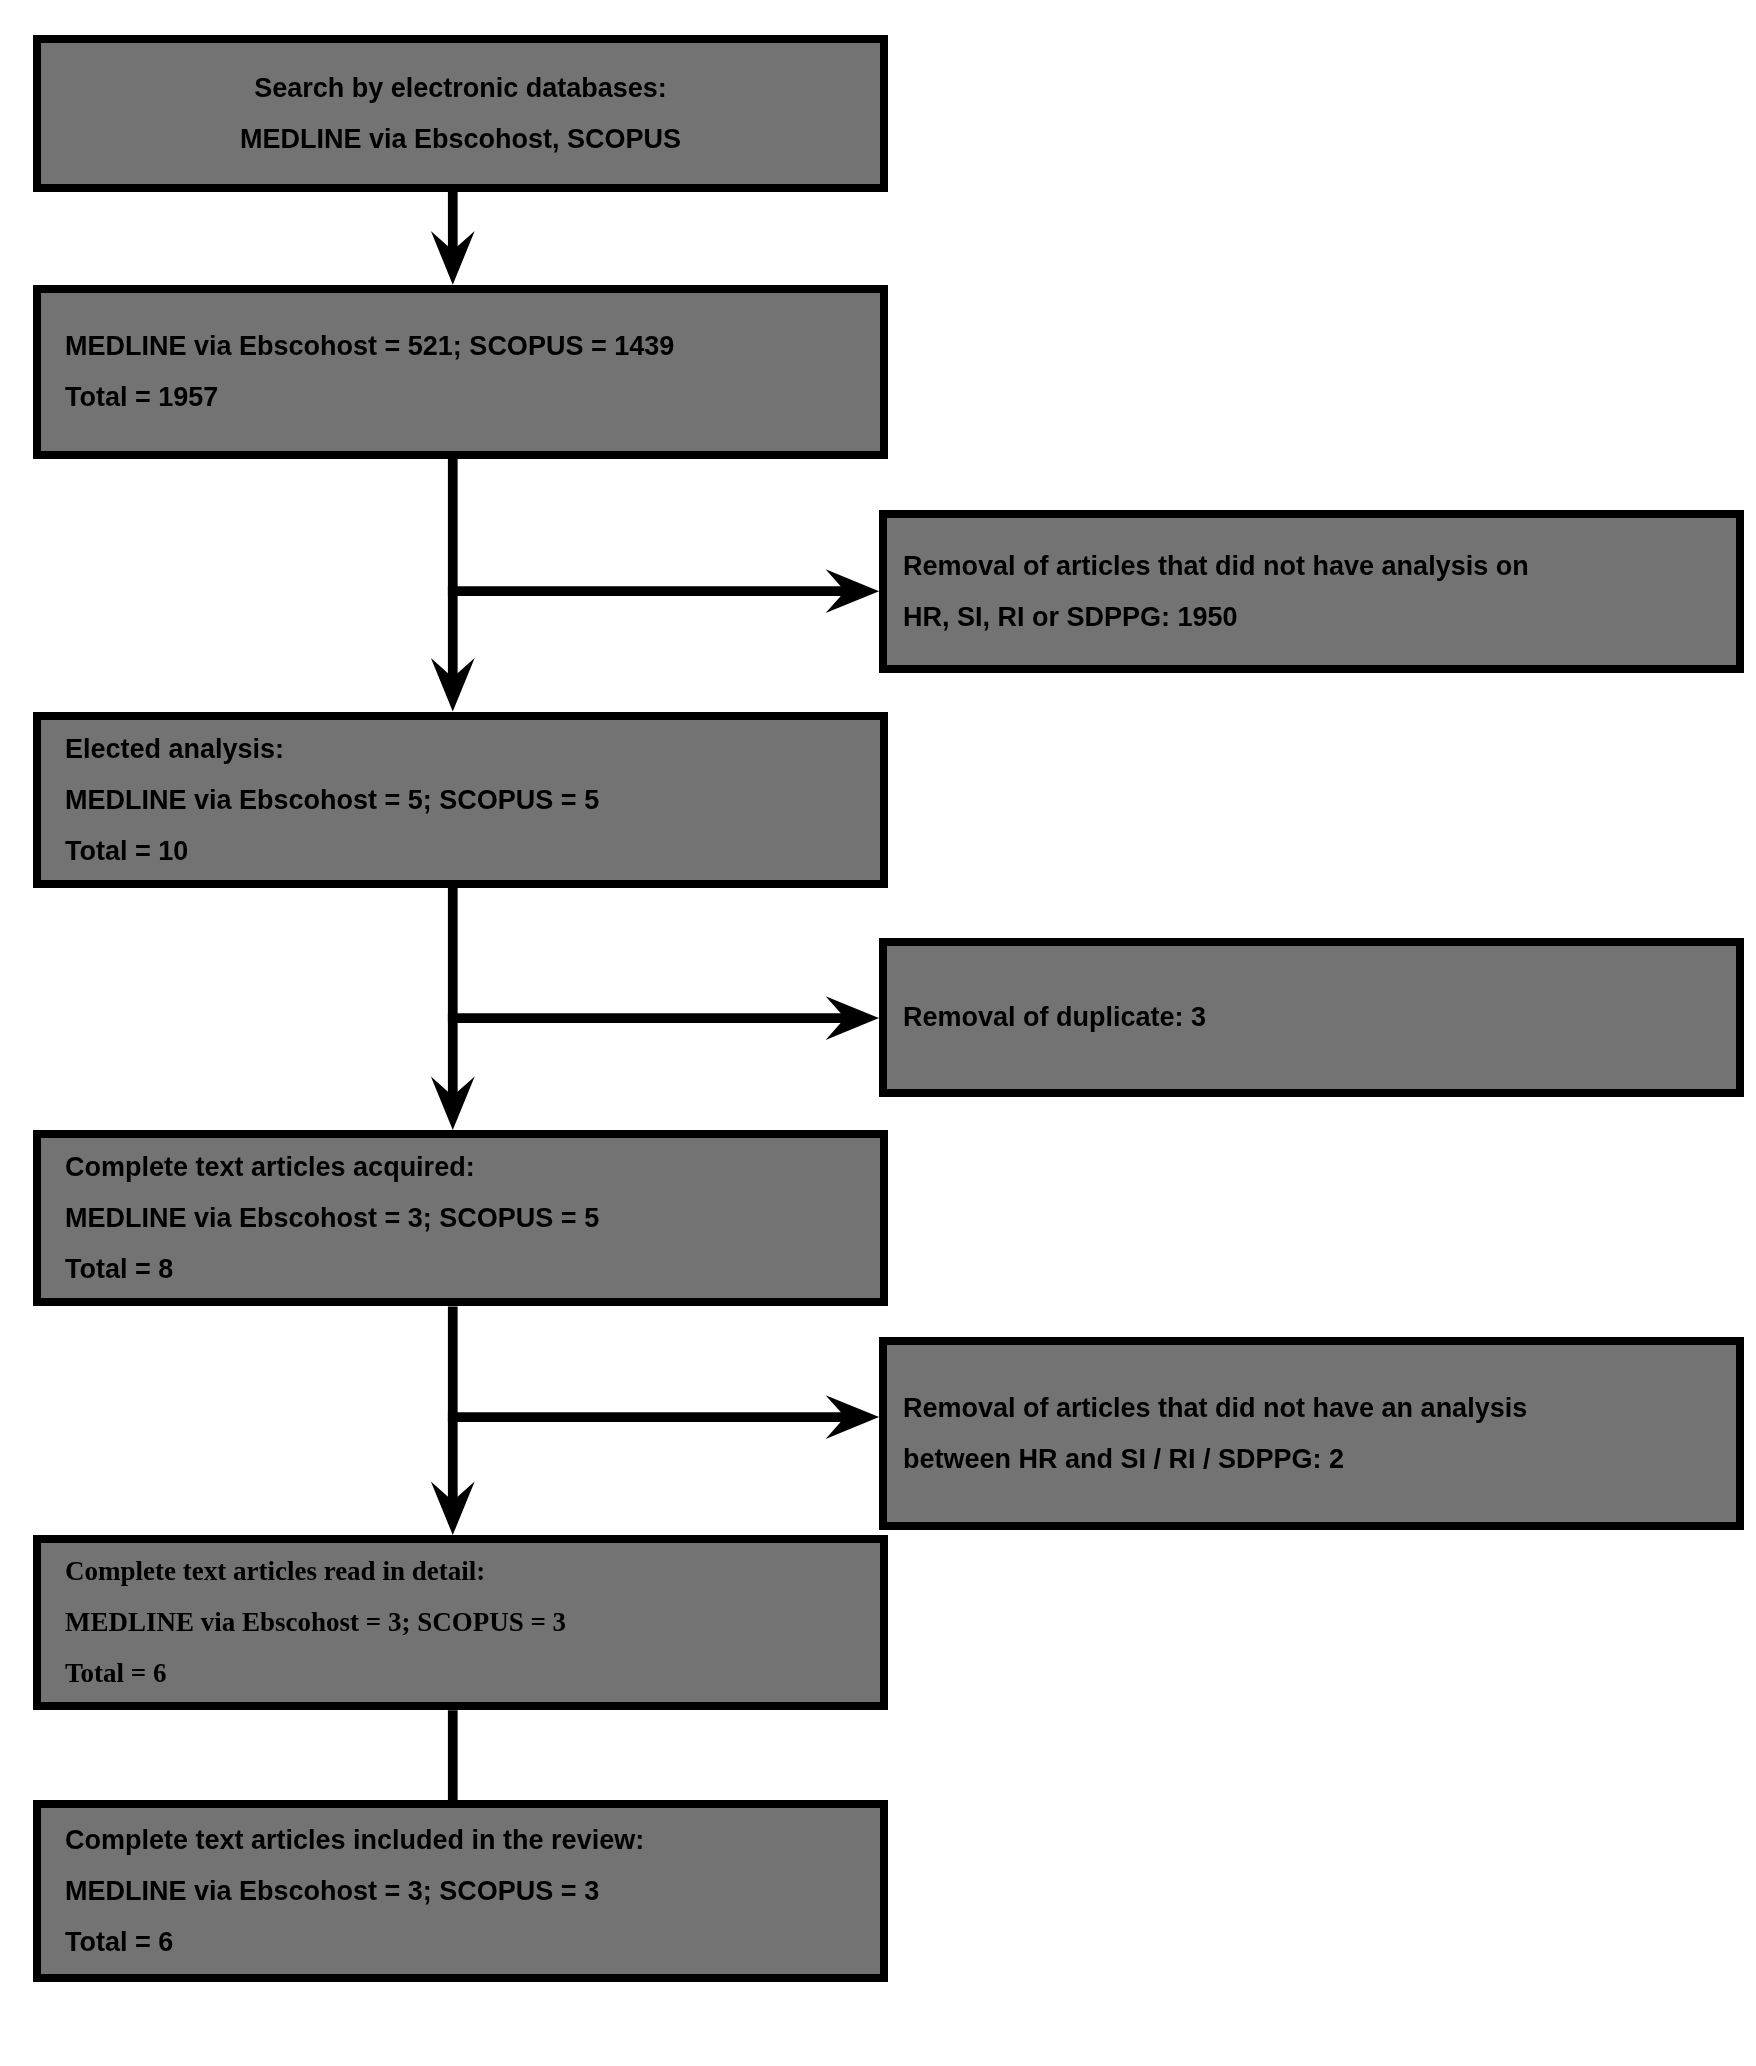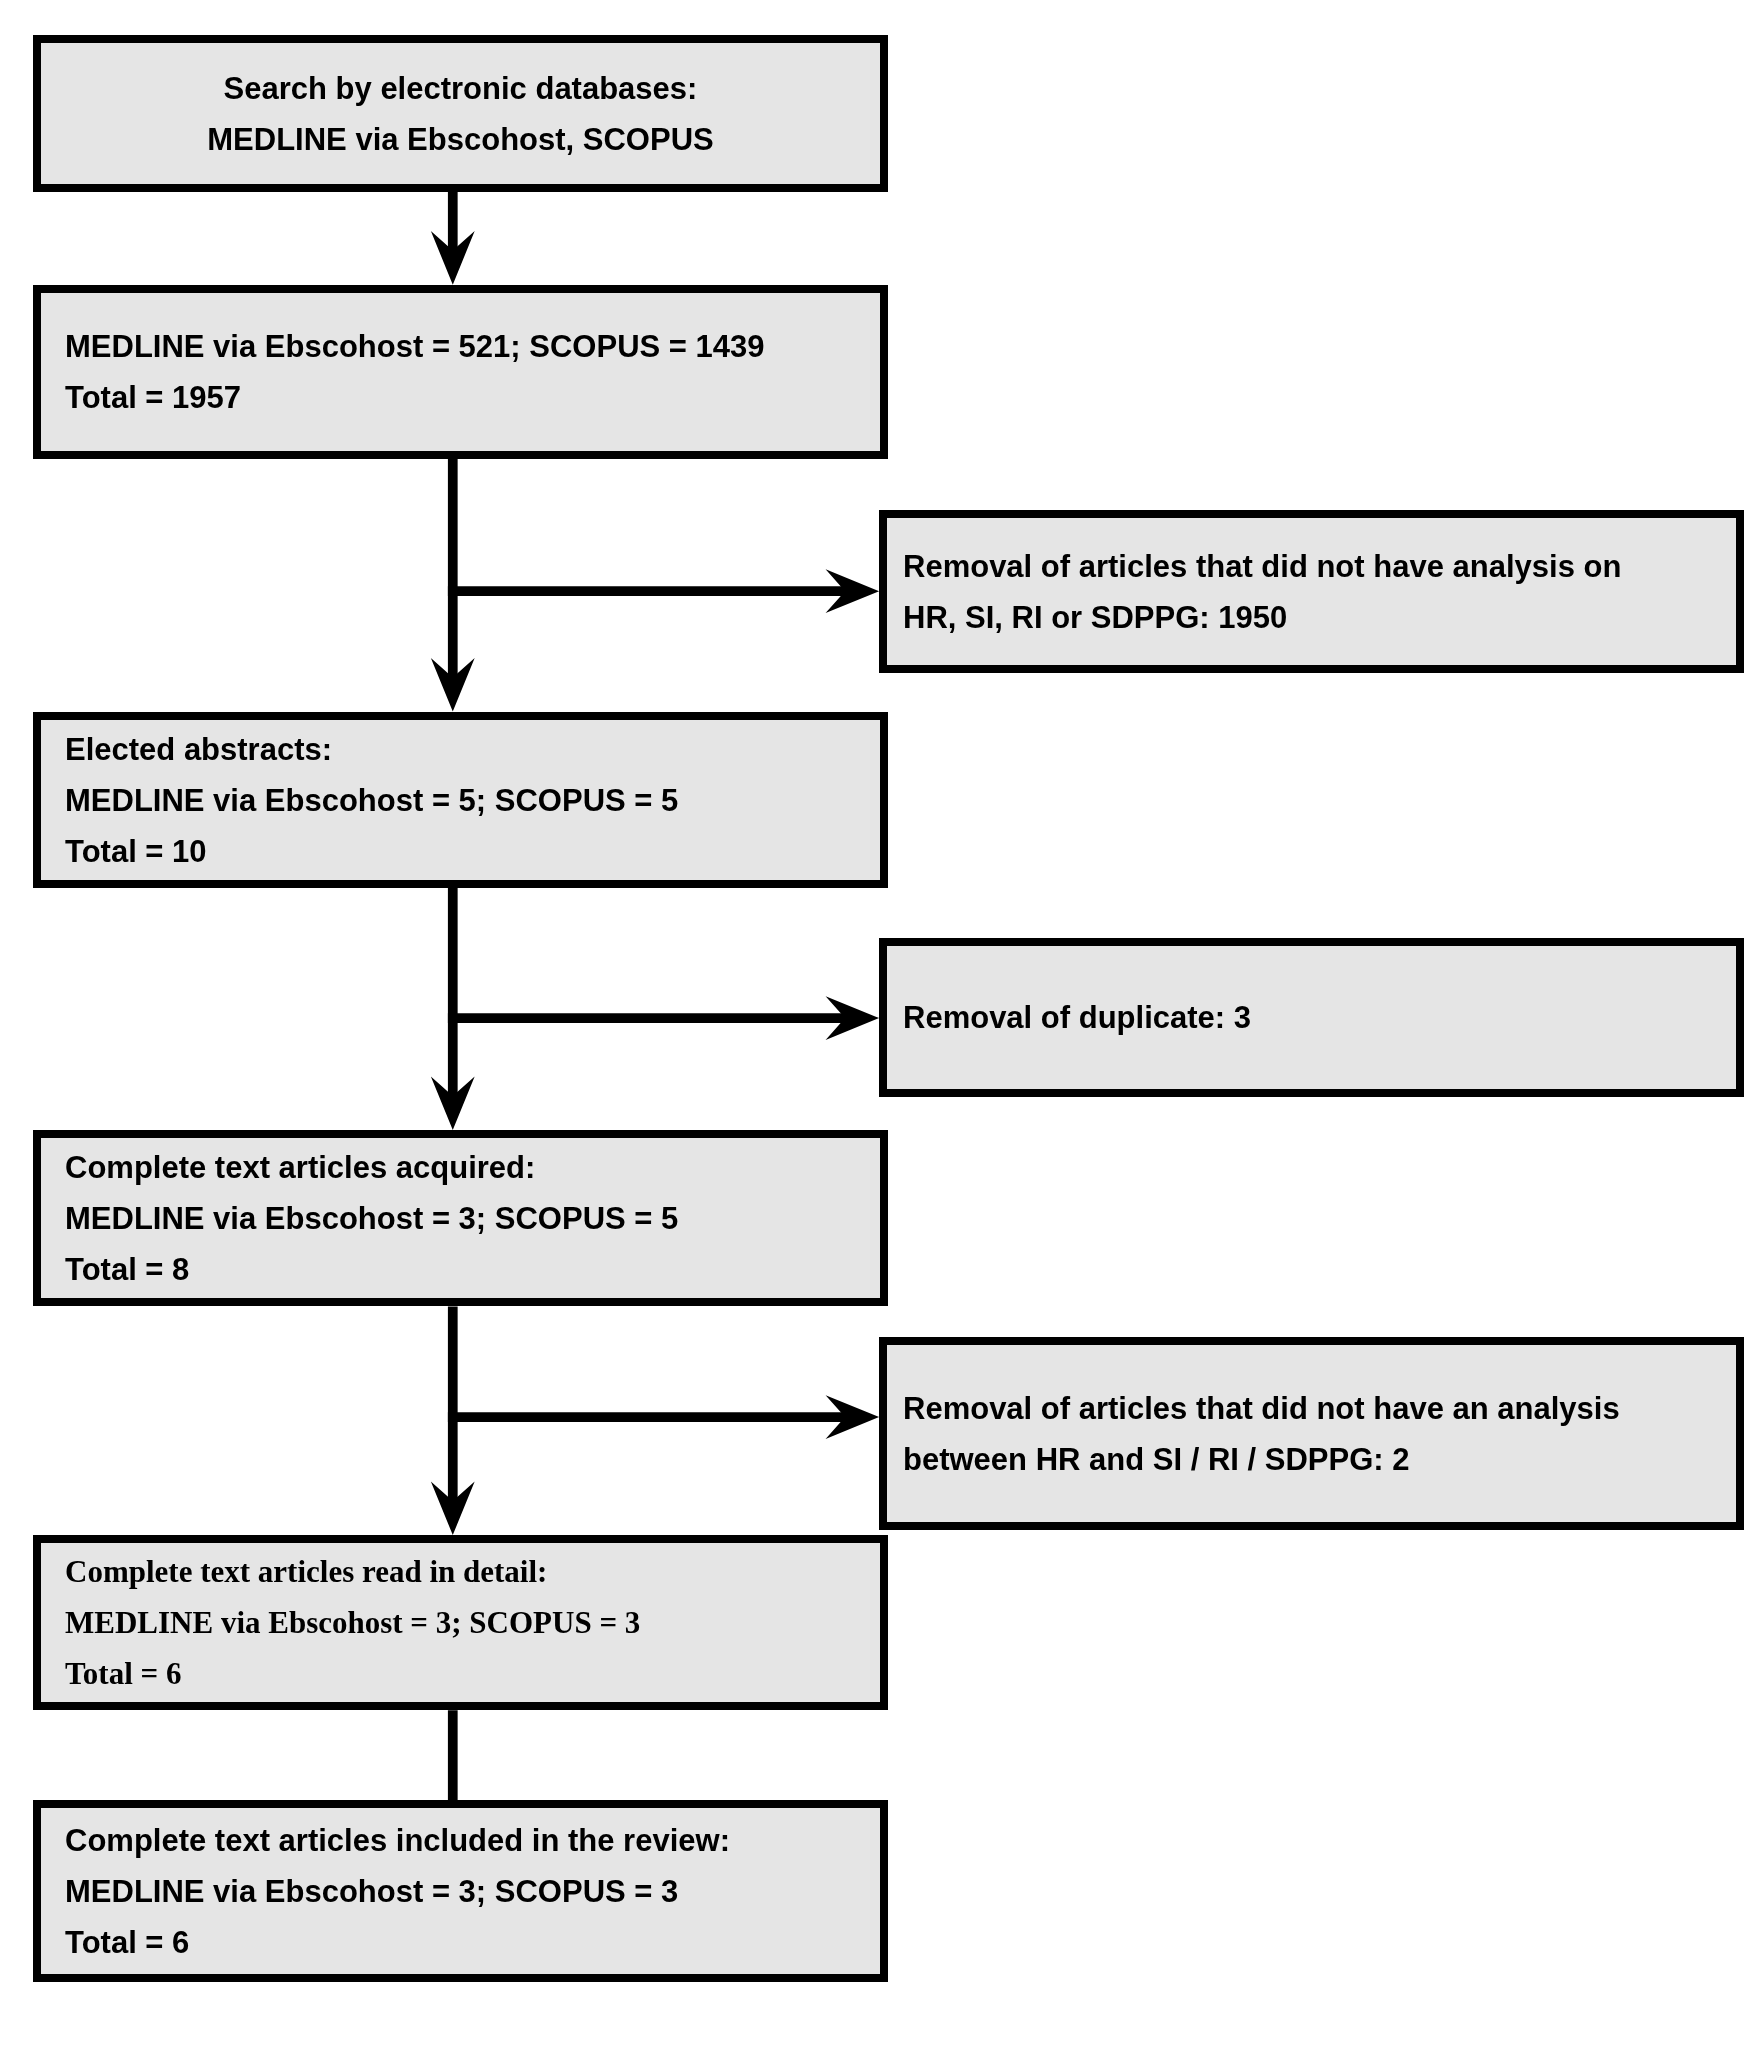--- a/index.html
+++ b/index.html
@@ -20,25 +20,25 @@
     position: absolute;
     left: 0;
     top: 0;
     width: 1757px;
     height: 2066px;
   }
   .box {
     position: absolute;
     box-sizing: border-box;
     border: 8px solid #000000;
-    background: #e5e5e5;
+    background: #737373;
     display: flex;
     flex-direction: column;
     justify-content: center;
-    font-size: 31px;
+    font-size: 27px;
     line-height: 51px;
   }
   .box .line {
     white-space: nowrap;
   }
   .main-box {
     left: 33px;
     width: 855px;
     padding-left: 24px;
     padding-right: 12px;
@@ -114,21 +114,21 @@
     <div class="line">Search by electronic databases:</div>
     <div class="line">MEDLINE via Ebscohost, SCOPUS</div>
   </div>
 
   <div class="box main-box" id="box-recognition">
     <div class="line">MEDLINE via Ebscohost = 521; SCOPUS = 1439</div>
     <div class="line">Total = 1957</div>
   </div>
 
   <div class="box main-box" id="box-elected">
-    <div class="line">Elected abstracts:</div>
+    <div class="line">Elected analysis:</div>
     <div class="line">MEDLINE via Ebscohost = 5; SCOPUS = 5</div>
     <div class="line">Total = 10</div>
   </div>
 
   <div class="box main-box" id="box-acquired">
     <div class="line">Complete text articles acquired:</div>
     <div class="line">MEDLINE via Ebscohost = 3; SCOPUS = 5</div>
     <div class="line">Total = 8</div>
   </div>
 

